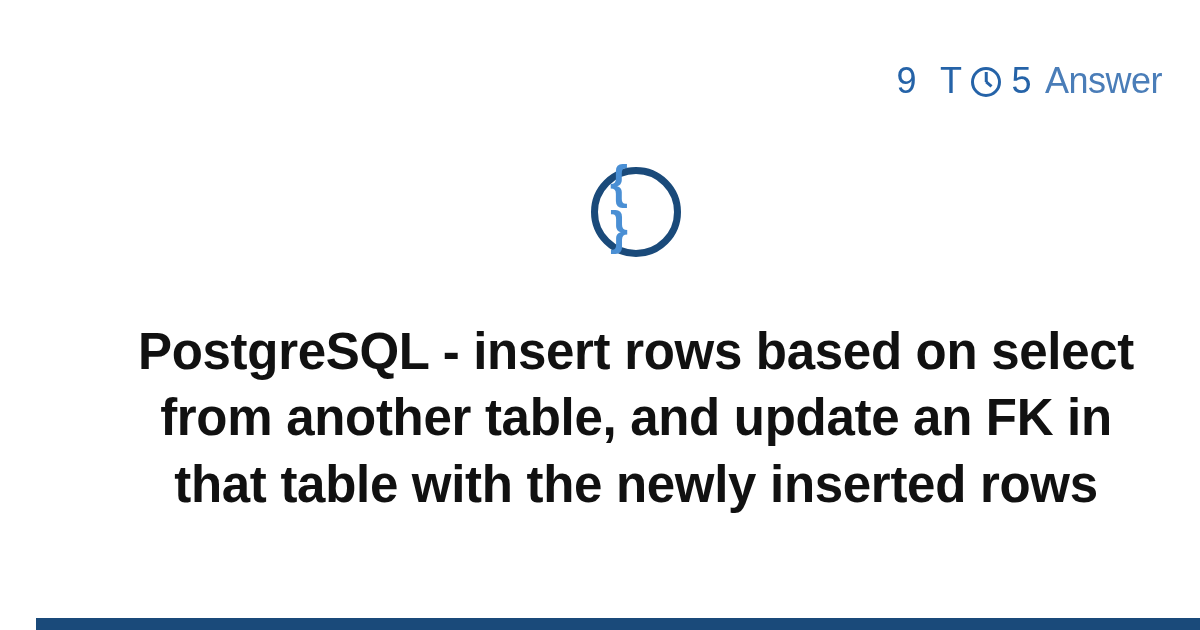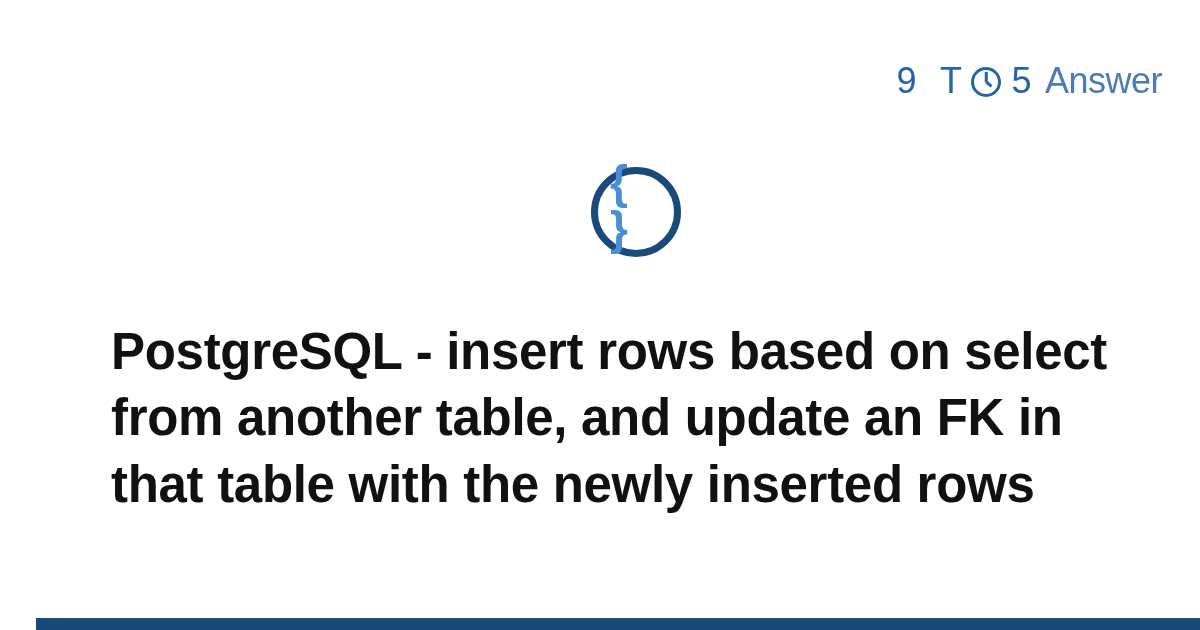--- a/index.html
+++ b/index.html
@@ -92,20 +92,21 @@
       line-height: 1;
       font-family: 'Arial', sans-serif;
       margin-top: -2px;
     }
     .title {
       position: absolute;
       top: 283px;
       left: 50%;
       transform: translateX(-50%);
       width: 1050px;
+      text-align: center;
       font-size: 51px;
       font-weight: 700;
       color: #111111;
       line-height: 1.30;
       letter-spacing: -0.3px;
     }
     .bottom-bar {
       position: absolute;
       bottom: 0;
       left: 0;

